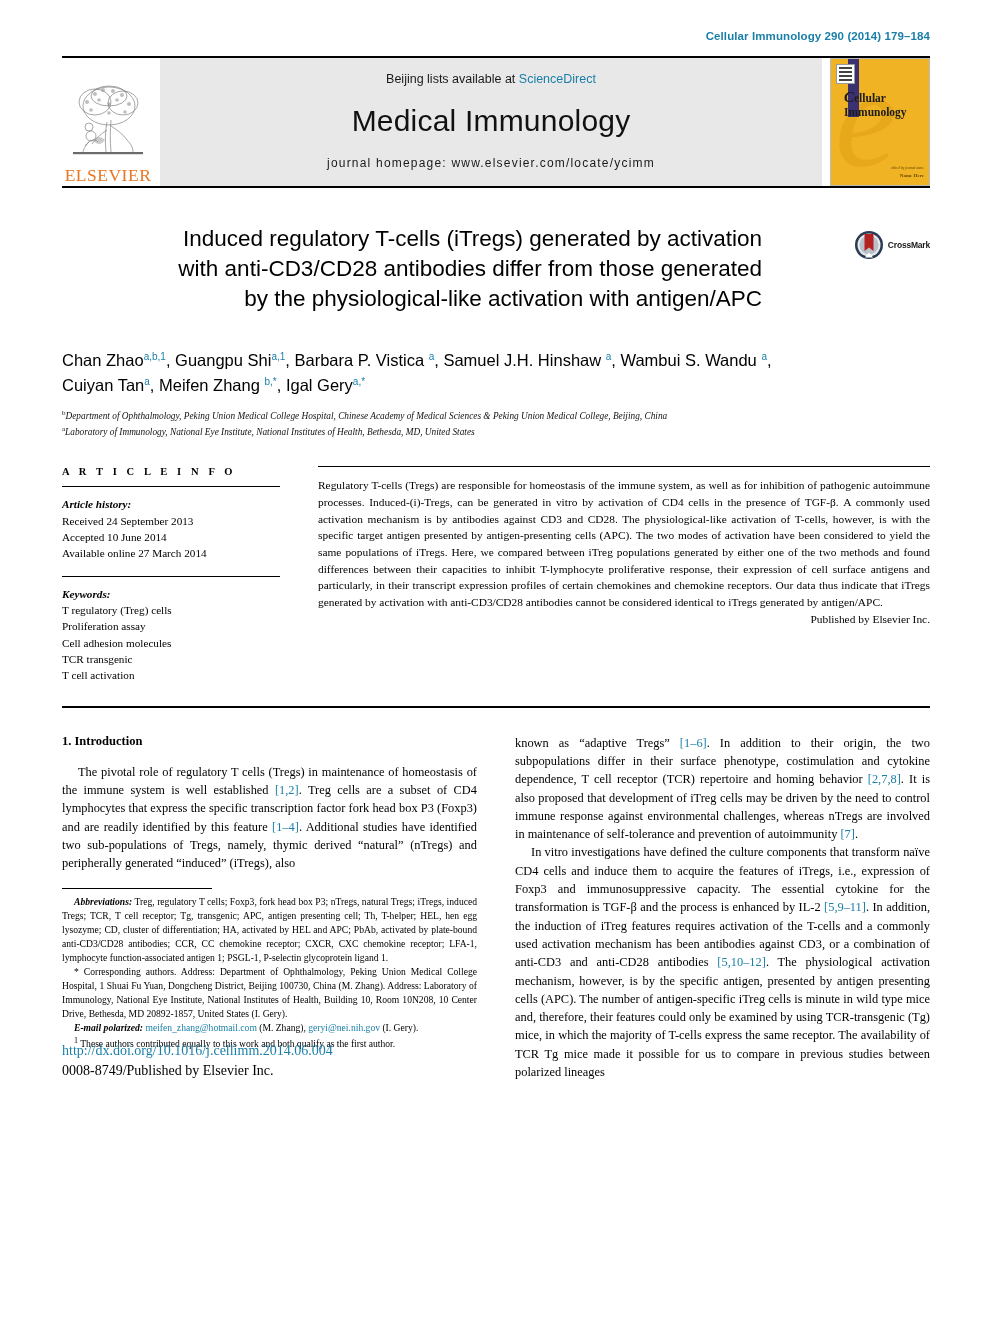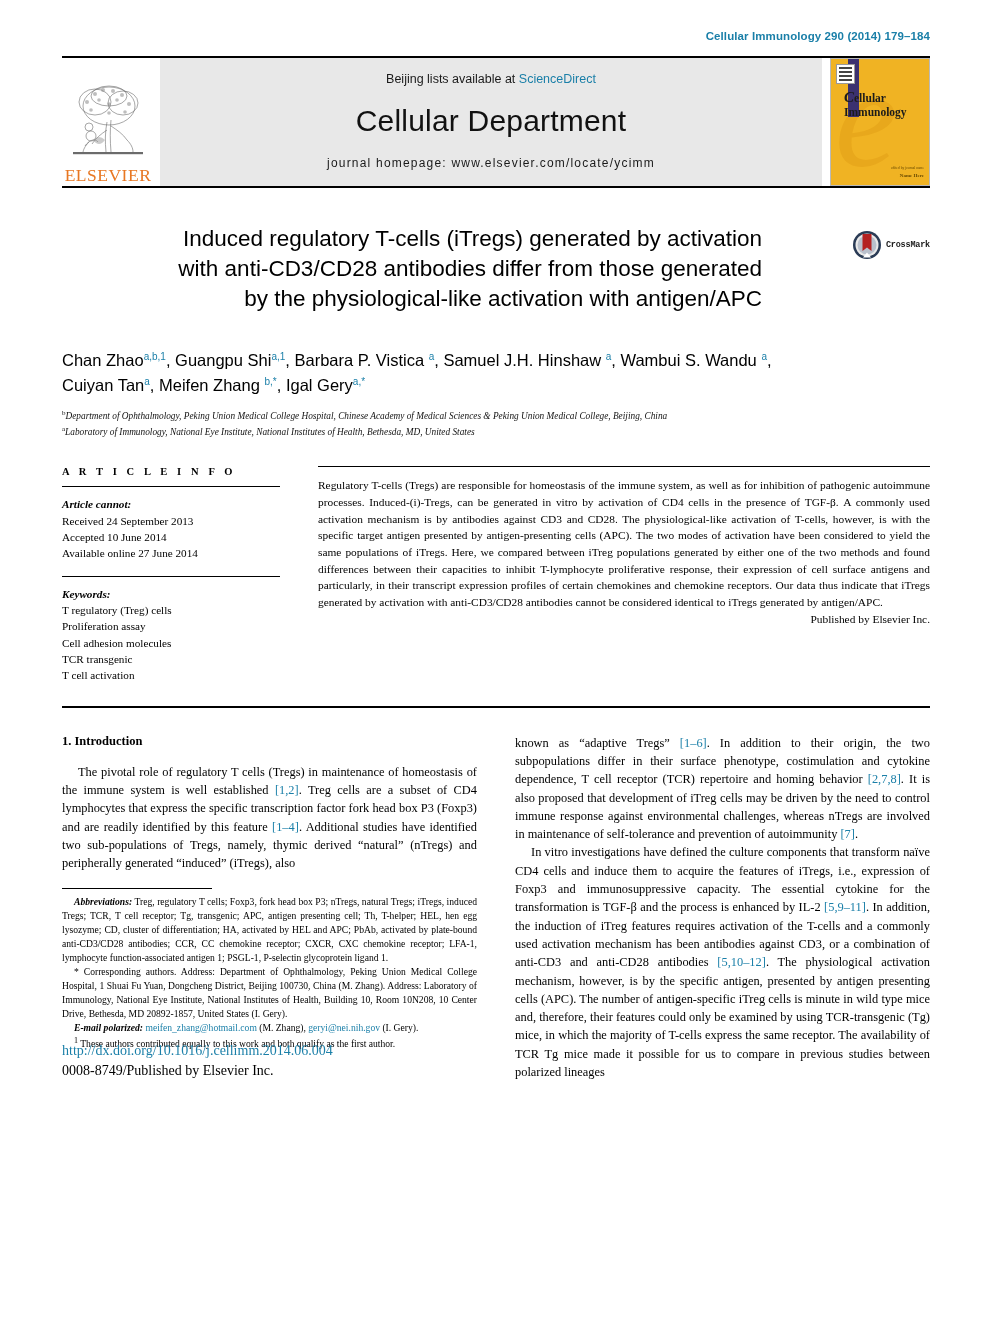--- a/index.html
+++ b/index.html
@@ -182,21 +182,21 @@
   }
   .crossmark {
     position: absolute;
     right: 0;
     top: 6px;
     display: flex;
     align-items: center;
     gap: 4px;
   }
   .crossmark .cm-label {
-    font-family: Liberation Mono, monospace;
+    font-family: Liberation Sans, sans-serif;
     font-size: 8.5px;
     font-weight: bold;
     color: #1a1a1a;
     letter-spacing: -.2px;
   }
 
   
   .authors {
     margin-top: 28px;
     font-family: Liberation Sans, sans-serif;
@@ -354,21 +354,21 @@
           <path d="M28 60 q6 -6 12 0 q-6 8 -12 0z" opacity=".5"></path>
         </g>
       </svg>
       <div class="elsevier-word">ELSEVIER</div>
     </div>
 
     <div class="masthead-center">
       <div class="contents-line">
         <span>Beijing lists available at </span><span class="sd">ScienceDirect</span>
       </div>
-      <div class="journal-title">Cellular Department</div>
+      <div class="journal-title">Medical Immunology</div>
       <div class="homepage-line">journal homepage: www.elsevier.com/locate/ycimm</div>
     </div>
 
     <div class="cover">
       <div class="bigE">e</div>
       <div class="bar"></div>
       <div class="esq">
           <i></i>
           <i></i>
           <i></i>
@@ -413,24 +413,24 @@
     <div><sup>b</sup><span>Department of Ophthalmology, Peking Union Medical College Hospital, Chinese Academy of Medical Sciences &amp; Peking Union Medical College, Beijing, China</span></div>
     <div><sup>a</sup><span>Laboratory of Immunology, National Eye Institute, National Institutes of Health, Bethesda, MD, United States</span></div>
   </div>
 
   <div class="info-abs">
 
     <div class="col-info">
       <div class="sec-head">A R T I C L E  I N F O</div>
       <div class="hr-thin"></div>
       <div class="info-group">
-        <div class="lbl">Article cannot:</div>
+        <div class="lbl">Article history:</div>
         <div>Received 24 September 2013</div>
         <div>Accepted 10 June 2014</div>
-        <div>Available online 27 June 2014</div>
+        <div>Available online 27 March 2014</div>
       </div>
       <div class="info-sep"></div>
       <div class="info-group">
         <div class="lbl">Keywords:</div>
         <div>T regulatory (Treg) cells</div>
         <div>Proliferation assay</div>
         <div>Cell adhesion molecules</div>
         <div>TCR transgenic</div>
         <div>T cell activation</div>
       </div>

